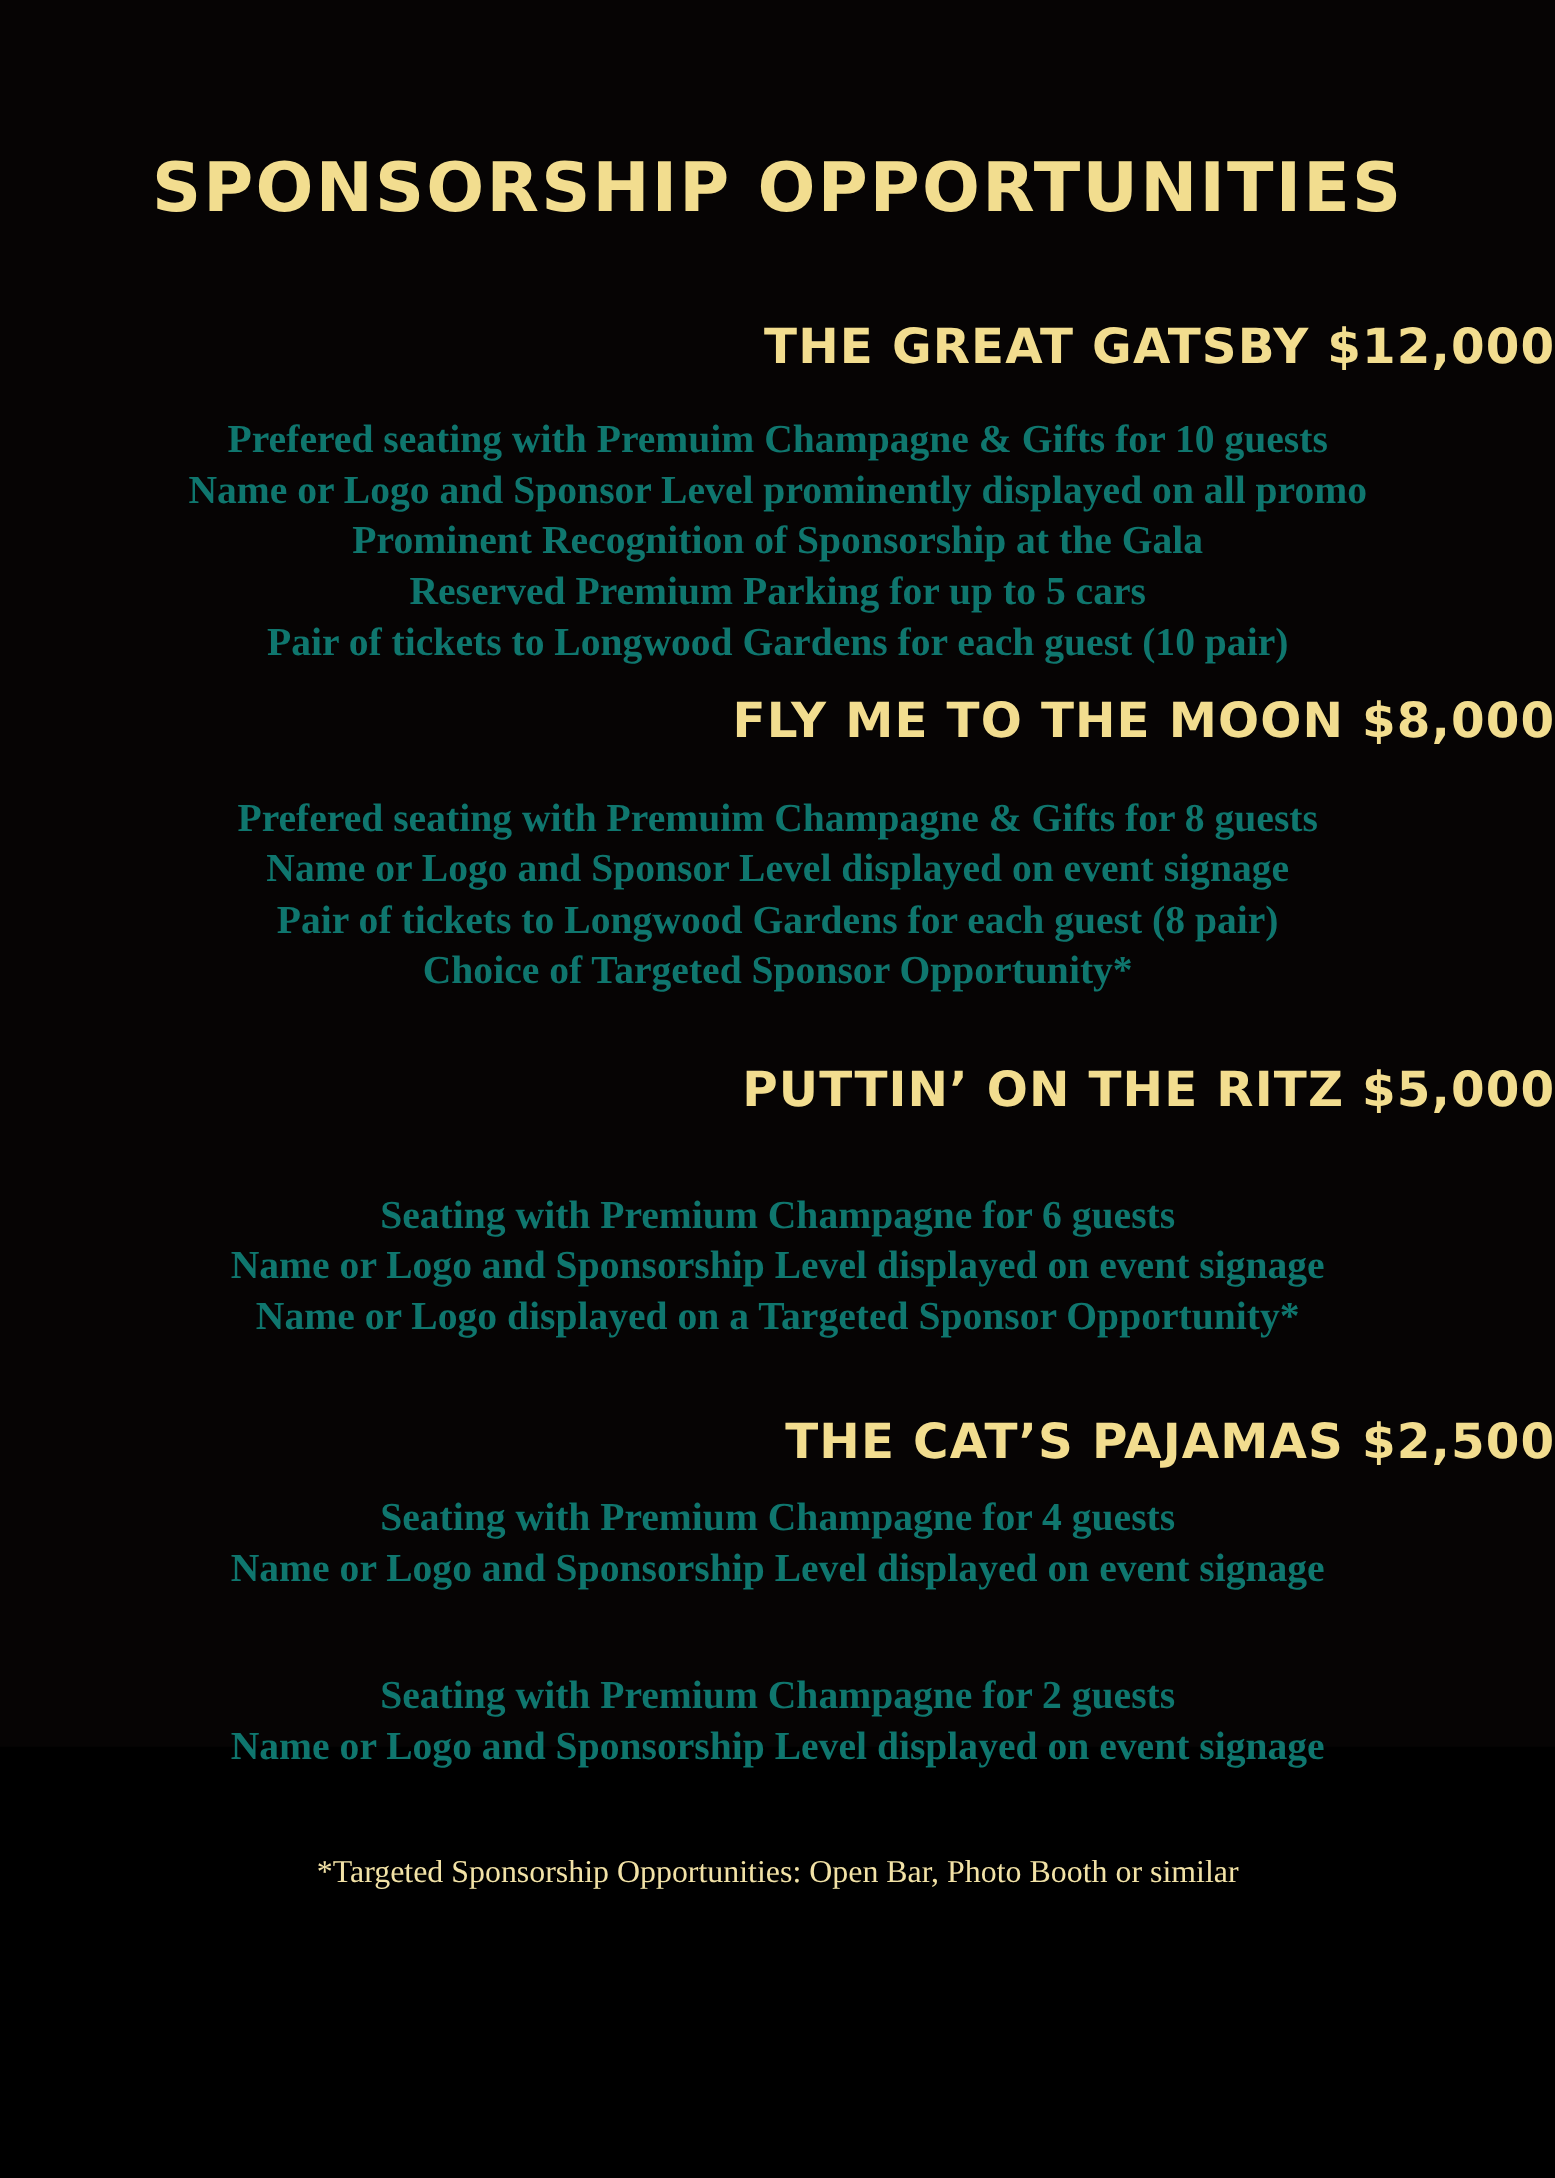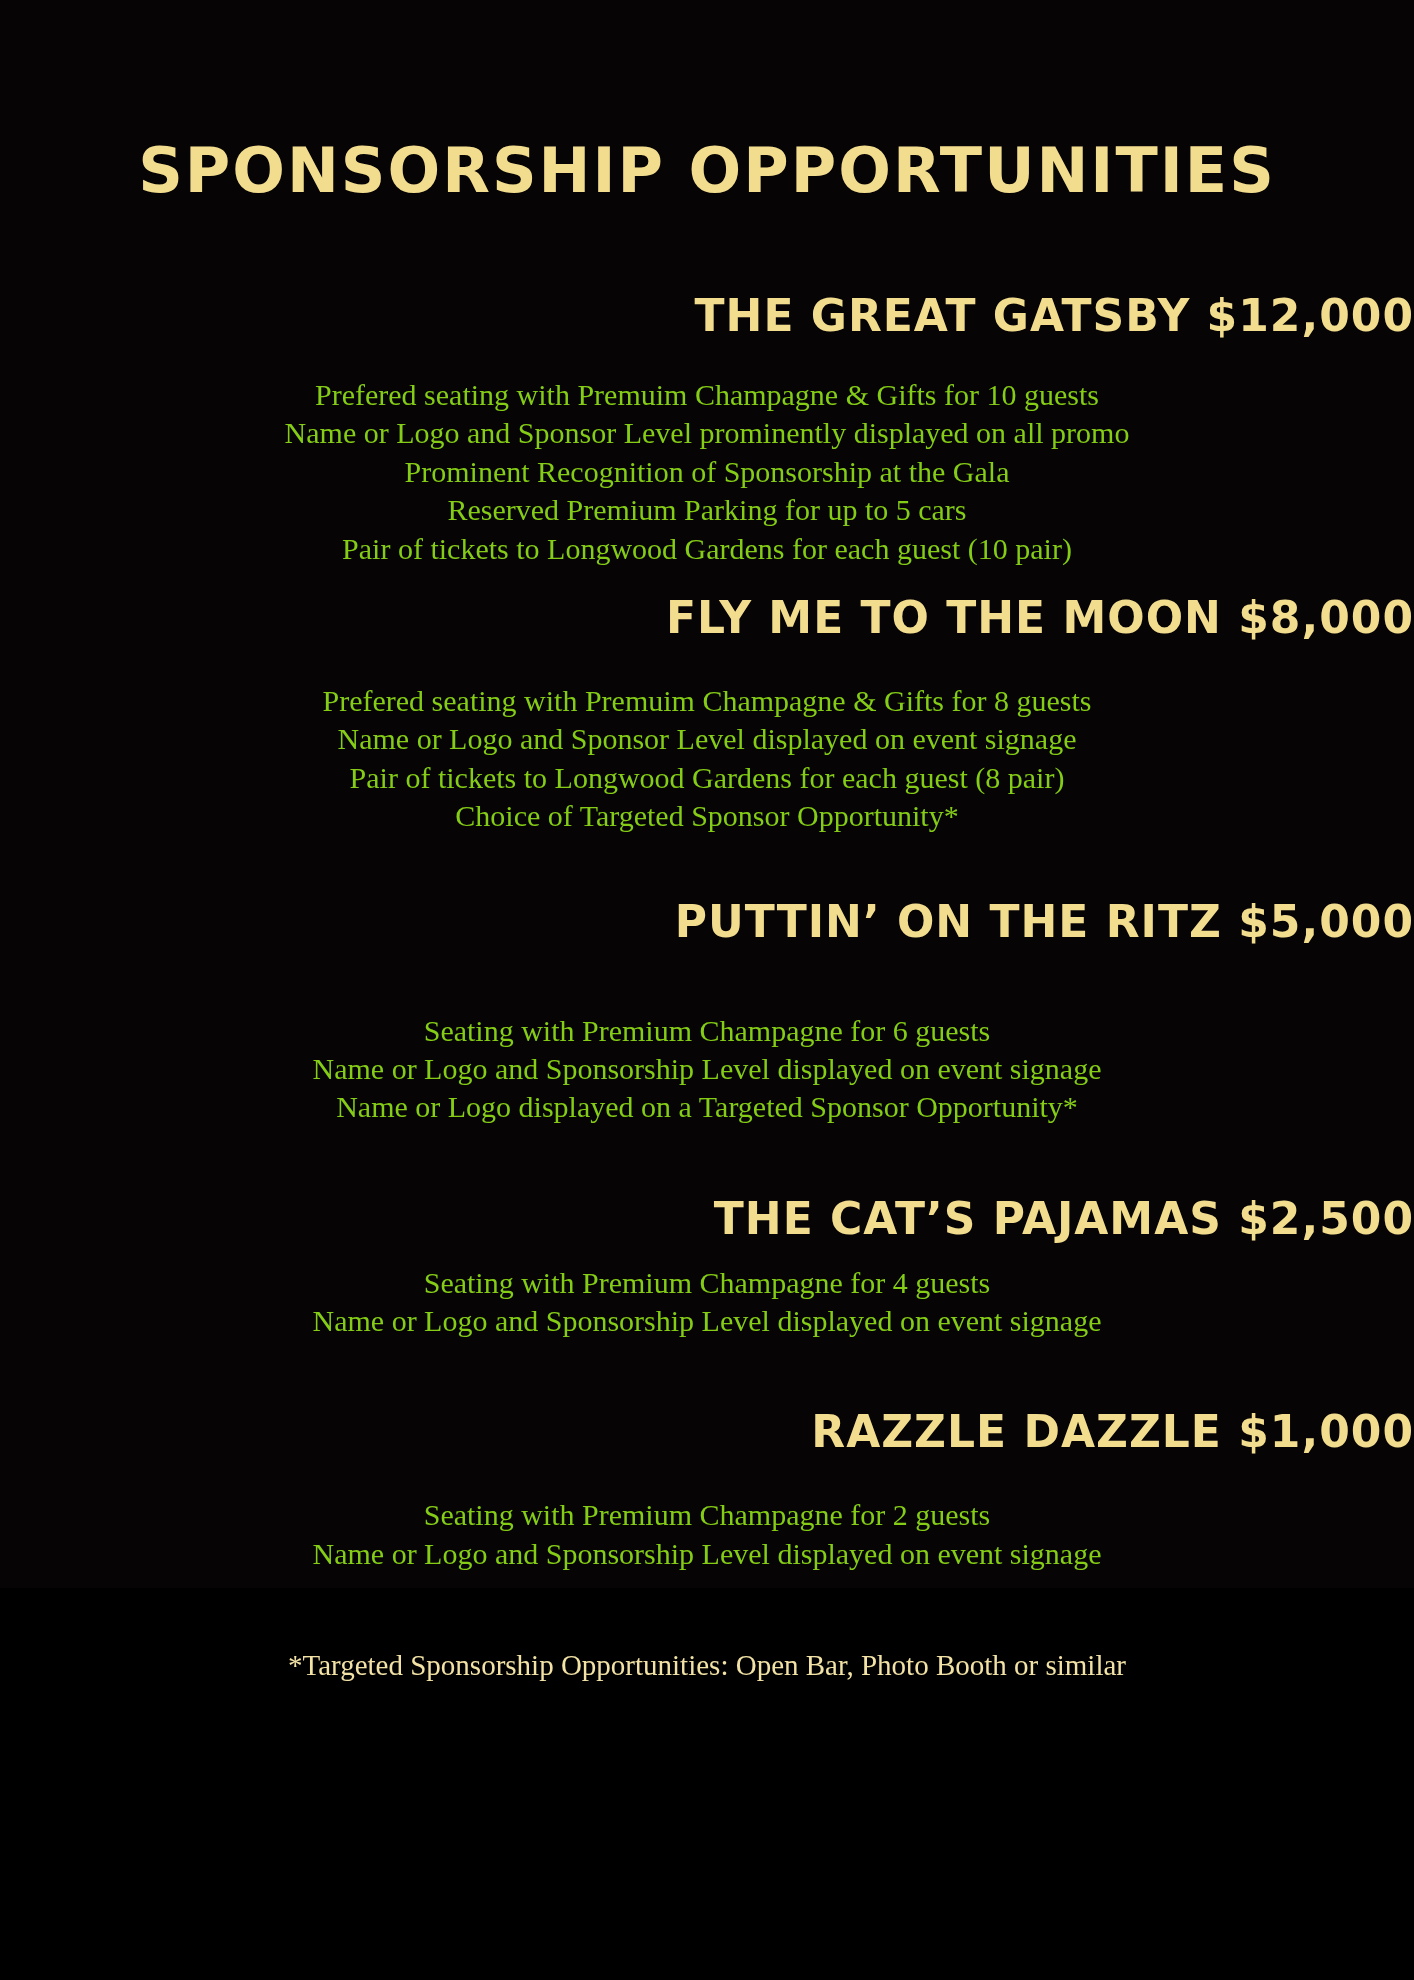--- a/index.html
+++ b/index.html
@@ -41,26 +41,27 @@
     font-family: "DejaVu Sans", sans-serif;
     font-weight: bold;
     font-size: 44px;
     letter-spacing: 1px;
     text-align: right;
     margin: 0;
     line-height: 1;
     text-transform: uppercase;
   }
   .tier-benefits {
-    color: #84cc16;
+    color: #0f766e;
     font-family: "Liberation Serif", serif;
-    font-size: 30px;
+    font-size: 36px;
     line-height: 1.28;
     text-align: center;
     margin: 0;
+    font-weight: bold;
   }
   .tier-benefits div {
     white-space: nowrap;
   }
   .t1 { margin-top: 92px; }
   .t1 .tier-benefits { margin-top: 38px; }
   .t2 { margin-top: 28px; }
   .t2 .tier-benefits { margin-top: 42px; }
   .t3 { margin-top: 64px; }
   .t3 .tier-benefits { margin-top: 68px; }
@@ -116,21 +117,20 @@
 
   <section class="tier t4">
     <h2 class="tier-title">THE CAT’S PAJAMAS $2,500</h2>
     <div class="tier-benefits">
       <div>Seating with Premium Champagne for 4 guests</div>
       <div>Name or Logo and Sponsorship Level displayed on event signage</div>
     </div>
   </section>
 
   <section class="tier t5">
-    <h2 class="tier-title">RAZZLE DAZZLE $1,000</h2>
     <div class="tier-benefits">
       <div>Seating with Premium Champagne for 2 guests</div>
       <div>Name or Logo and Sponsorship Level displayed on event signage</div>
     </div>
   </section>
 
   <div class="footnote">*Targeted Sponsorship Opportunities: Open Bar, Photo Booth or similar</div>
 
 </div>
 

